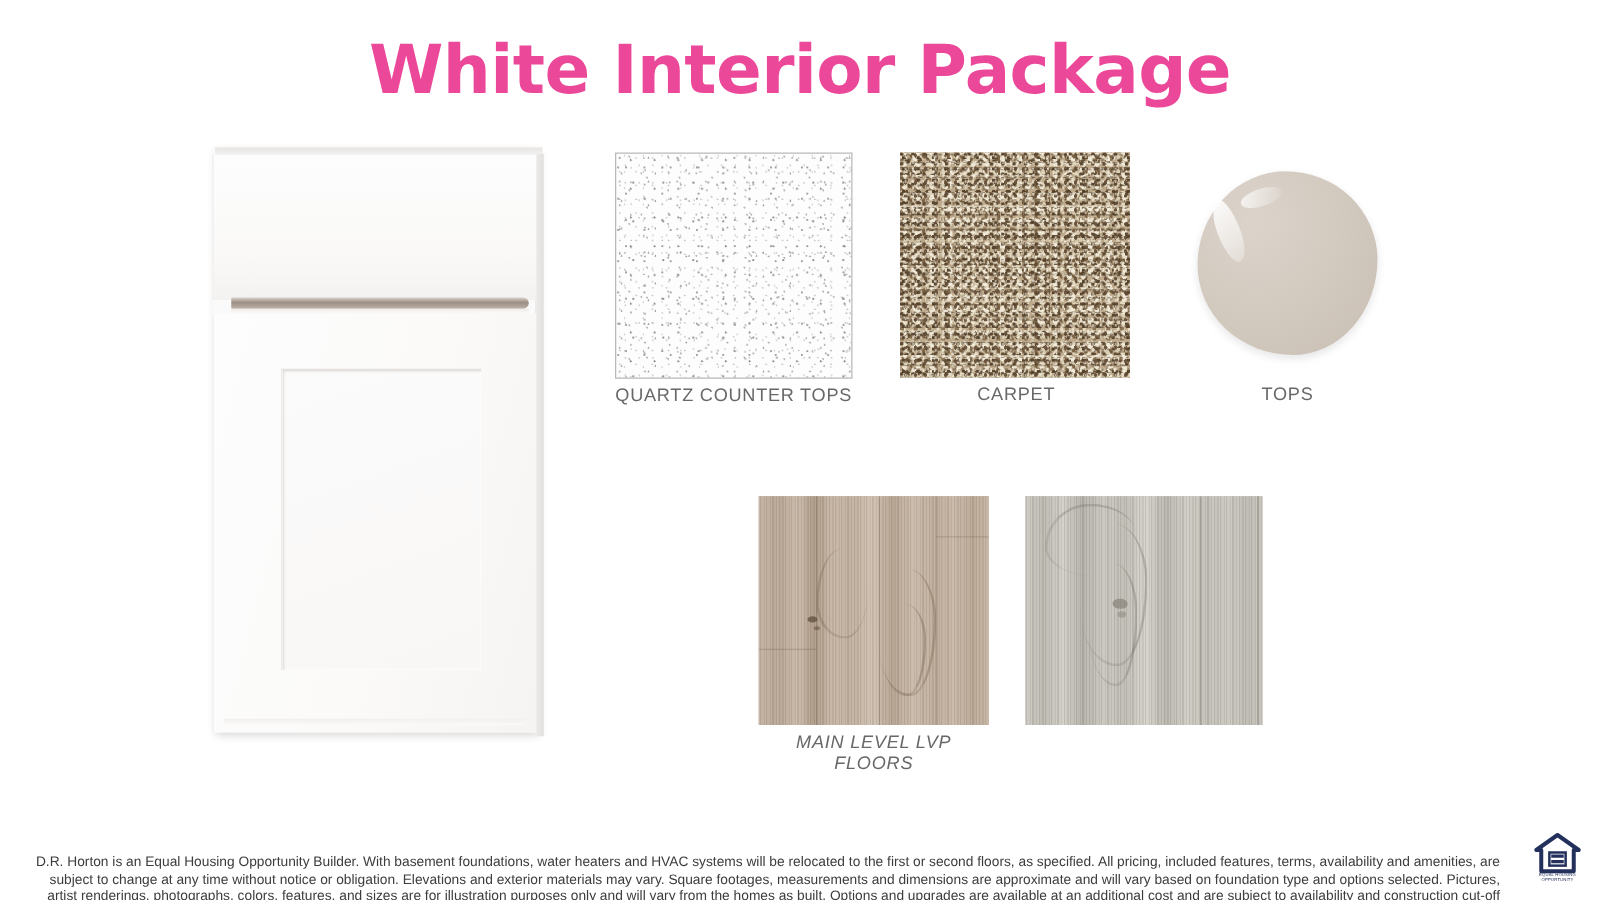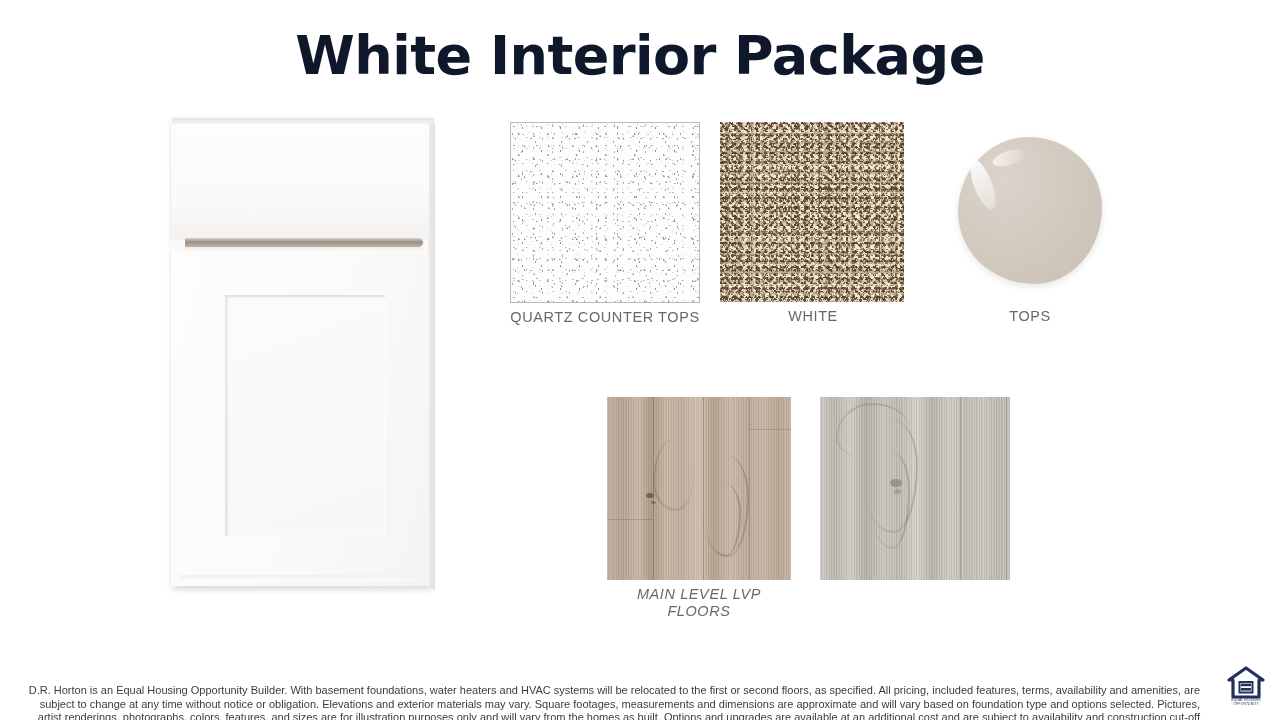--- a/index.html
+++ b/index.html
@@ -18,21 +18,21 @@
   
   .page-title {
     position: absolute;
     top: 24px;
     left: 0;
     width: 1280px;
     text-align: center;
     font-size: 54px;
     font-weight: bold;
     letter-spacing: -0.5px;
-    color: #0f172a;
+    color: #ec4899;
     font-family: "DejaVu Sans", sans-serif;
     white-space: nowrap;
   }
 
   
   .swatch-item {
     position: absolute;
   }
   .swatch-label {
     text-align: center;
@@ -98,21 +98,21 @@
     border-top: 1px solid #e3e0dd;
     border-left: 1px solid #e8e5e2;
   }
   .cab-bottomedge {
     position: absolute;
     left: 8px; right: 8px; bottom: 6px; height: 5px;
     background: linear-gradient(to bottom, #f2efec, #fbfaf9);
   }
 
   
-  #quartz-item { left: 492px; top: 122px; width: 190px; margin-left: 18px; }
+  #quartz-item { left: 492px; top: 122px; width: 190px; }
   .quartz-swatch {
     width: 188px;
     height: 179px;
     border: 1px solid #b9b9b9;
     background-color: #fdfdfd;
     background-image:
       radial-gradient(circle at 12% 18%, #9a9a9a 0.6px, transparent 0.9px),
       radial-gradient(circle at 34% 8%, #a8a8a8 0.6px, transparent 0.9px),
       radial-gradient(circle at 61% 22%, #8f8f8f 0.7px, transparent 1px),
       radial-gradient(circle at 82% 11%, #b0b0b0 0.5px, transparent 0.8px),
@@ -324,21 +324,21 @@
   </div>
 </div>
 
 <div class="swatch-item" id="quartz-item">
   <div class="quartz-swatch"></div>
   <div class="swatch-label">QUARTZ COUNTER TOPS</div>
 </div>
 
 <div class="swatch-item" id="carpet-item">
   <div class="carpet-swatch"></div>
-  <div class="swatch-label">WHITE</div>
+  <div class="swatch-label">CARPET</div>
 </div>
 
 <div class="swatch-item" id="paint-item">
   <div class="paint-wrap">
     <div class="paint-blob">
       <div class="paint-gloss"></div>
       <div class="paint-gloss2"></div>
     </div>
   </div>
   <div class="swatch-label">TOPS</div>

